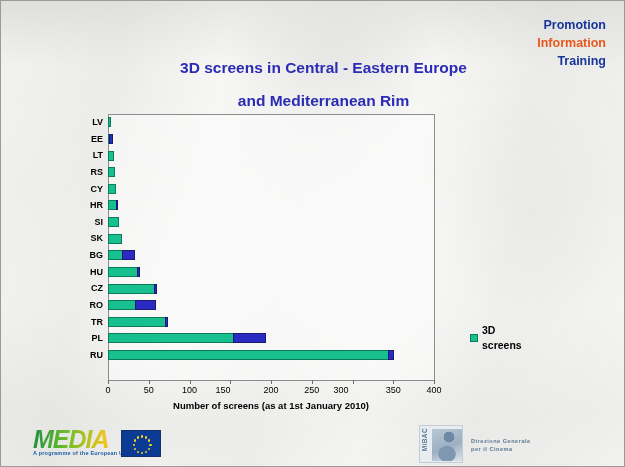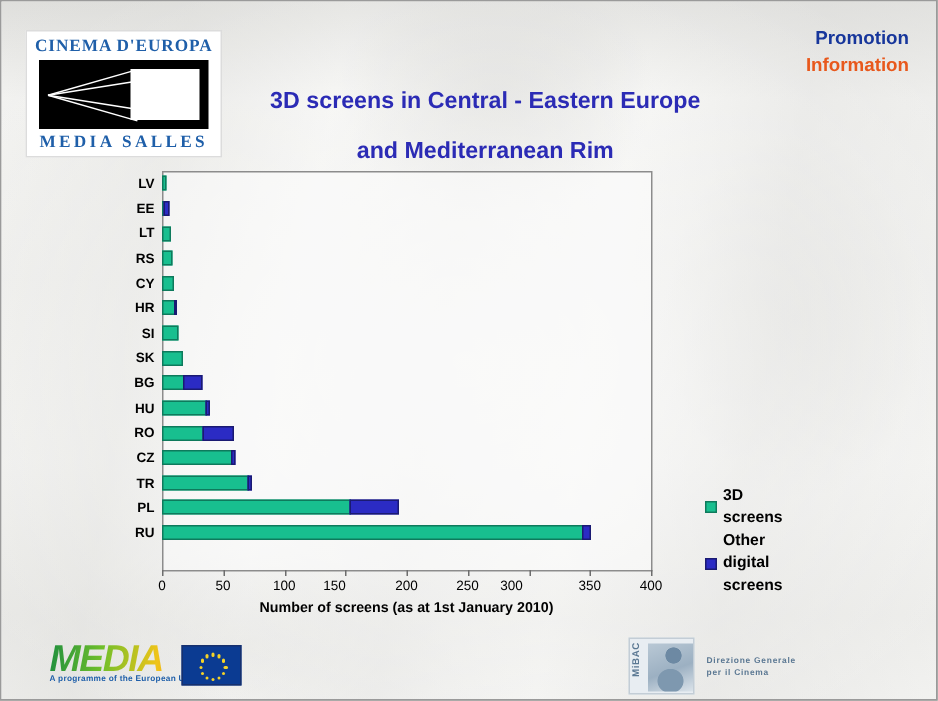--- a/index.html
+++ b/index.html
@@ -304,40 +304,30 @@
     line-height: 7.5px;
   }
 </style>
 </head>
 <body>
 
 <div id="slide">
   <div id="bg-photo"></div>
   <div id="bg-vignette"></div>
 
-  <div id="logo-box">
-    <div id="logo-top">CINEMA D'EUROPA</div>
-    <div id="logo-art">
-      <div class="screen"></div>
-      <div class="ray" style="top:23px;width:64px;transform:rotate(-9deg);"></div>
-      <div class="ray" style="top:23px;width:64px;transform:rotate(9deg);"></div>
-      <div class="ray" style="top:23px;width:62px;transform:rotate(-16deg);"></div>
-      <div class="ray" style="top:23px;width:62px;transform:rotate(16deg);"></div>
-    </div>
-    <div id="logo-bottom">MEDIA SALLES</div>
-  </div>
 
   <div id="title-block">
     <div>3D screens in Central - Eastern Europe</div>
     <div>and Mediterranean Rim</div>
   </div>
 
   <div id="corner-words">
     <div class="w1">Promotion</div>
     <div class="w2">Information</div>
+    <div class="w3">Training</div>
   </div>
 
   <div id="chart">
     <div id="plot-frame"></div>
     <div id="plot-inner">
         <div class="row" style="height: 16.625px;">
           <div class="cat-label" style="line-height: 16.625px;">LV</div>
           <div class="bar-wrap" style="top: 3.3125px;">
             <div class="seg-a" style="width: 3.26px;"></div>
           </div>
@@ -394,31 +384,31 @@
           </div>
         </div>
         <div class="row" style="height: 16.625px;">
           <div class="cat-label" style="line-height: 16.625px;">HU</div>
           <div class="bar-wrap" style="top: 3.3125px;">
             <div class="seg-a" style="width: 30.155px;"></div>
             <div class="seg-b" style="width: 2.445px;"></div>
           </div>
         </div>
         <div class="row" style="height: 16.625px;">
+          <div class="cat-label" style="line-height: 16.625px;">CZ</div>
+          <div class="bar-wrap" style="top: 3.3125px;">
+            <div class="seg-a" style="width: 47.27px;"></div>
+            <div class="seg-b" style="width: 2.445px;"></div>
+          </div>
+        </div>
+        <div class="row" style="height: 16.625px;">
           <div class="cat-label" style="line-height: 16.625px;">RO</div>
           <div class="bar-wrap" style="top: 3.3125px;">
             <div class="seg-a" style="width: 27.71px;"></div>
             <div class="seg-b" style="width: 21.19px;"></div>
-          </div>
-        </div>
-        <div class="row" style="height: 16.625px;">
-          <div class="cat-label" style="line-height: 16.625px;">CZ</div>
-          <div class="bar-wrap" style="top: 3.3125px;">
-            <div class="seg-a" style="width: 47.27px;"></div>
-            <div class="seg-b" style="width: 2.445px;"></div>
           </div>
         </div>
         <div class="row" style="height: 16.625px;">
           <div class="cat-label" style="line-height: 16.625px;">TR</div>
           <div class="bar-wrap" style="top: 3.3125px;">
             <div class="seg-a" style="width: 57.865px;"></div>
             <div class="seg-b" style="width: 3.26px;"></div>
           </div>
         </div>
         <div class="row" style="height: 16.625px;">
@@ -453,24 +443,20 @@
         <div class="tick-label" style="left: 285.25px;">350</div>
         <div class="tick" style="left: 326px;"></div>
         <div class="tick-label" style="left: 326px;">400</div>
       </div>
     <div id="axis-title">Number of screens (as at 1st January 2010)</div>
     <div id="legend">
       <div class="legend-row">
         <span class="swatch a"></span>
         <span>3D screens</span>
       </div>
-      <div class="legend-row">
-        <span class="swatch b"></span>
-        <span>Other digital screens</span>
-      </div>
     </div>
   </div>
 
   <div id="media-logo">
     <div id="media-word">MEDIA</div>
     <div id="media-sub">A programme of the European Union</div>
     <div id="eu-flag">
         <div class="star" style="left: 19px; top: 4.3px;"></div>
         <div class="star" style="left: 23.1px; top: 5.39859px;"></div>
         <div class="star" style="left: 26.1014px; top: 8.4px;"></div>

